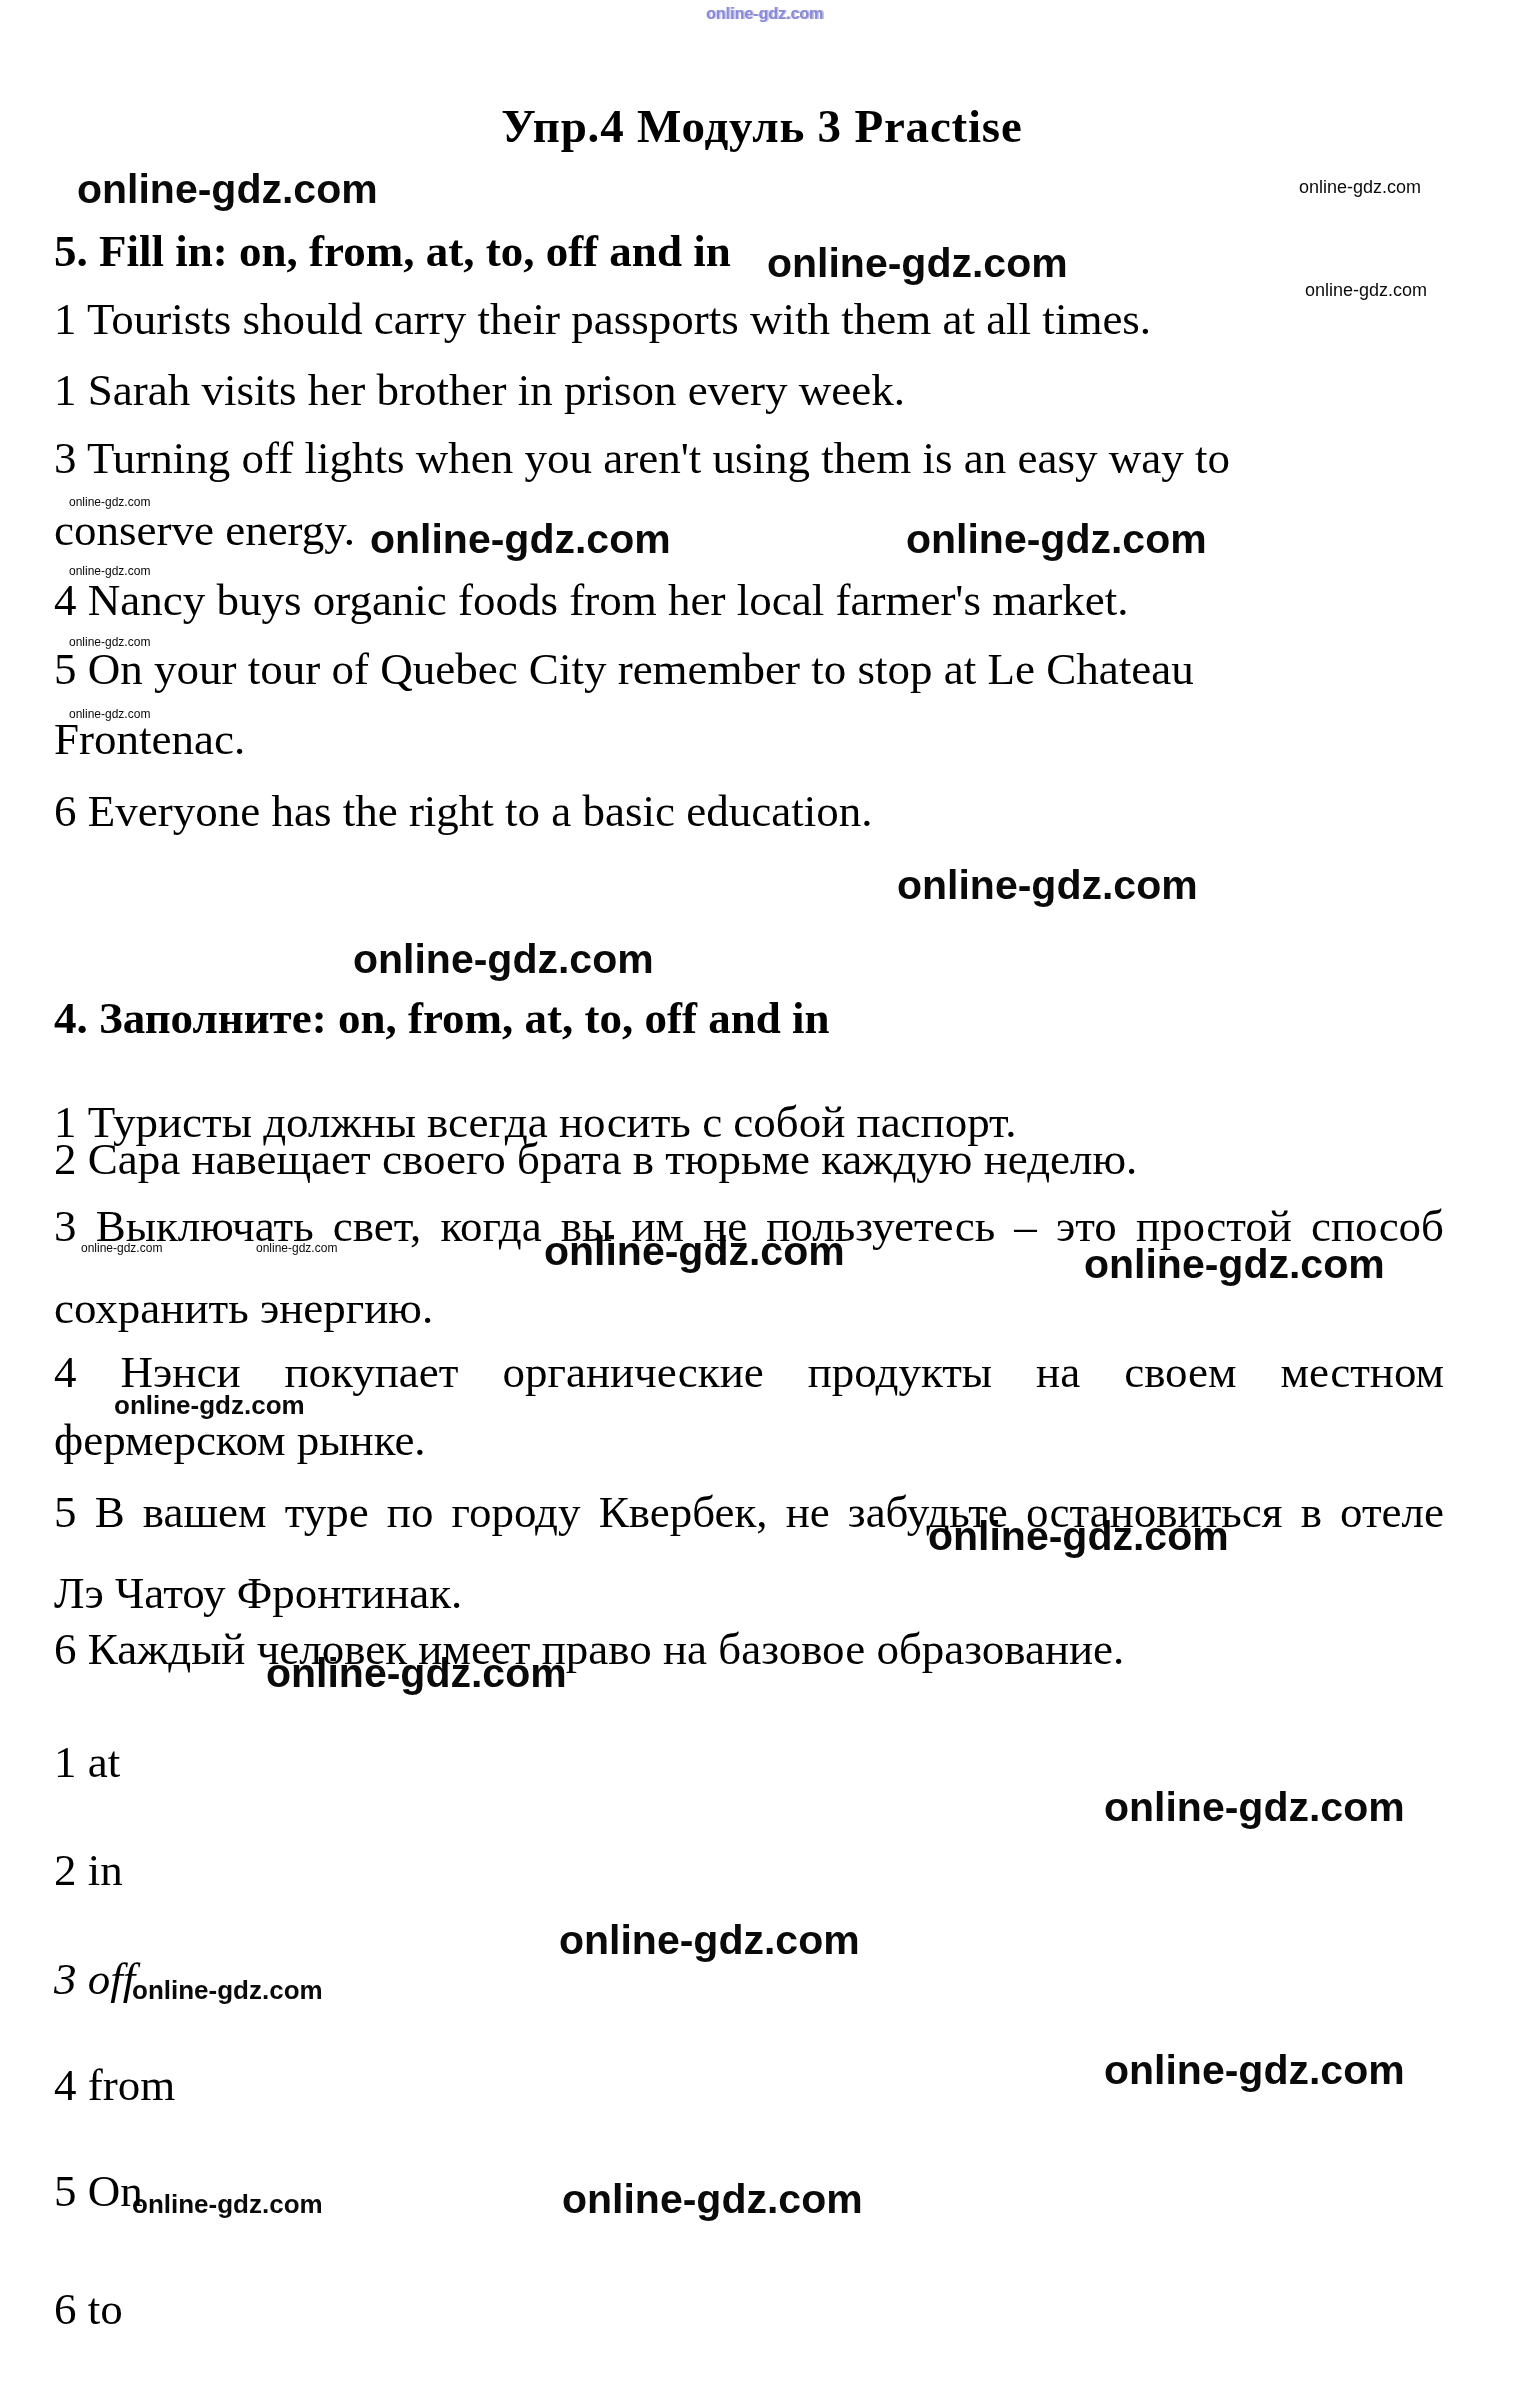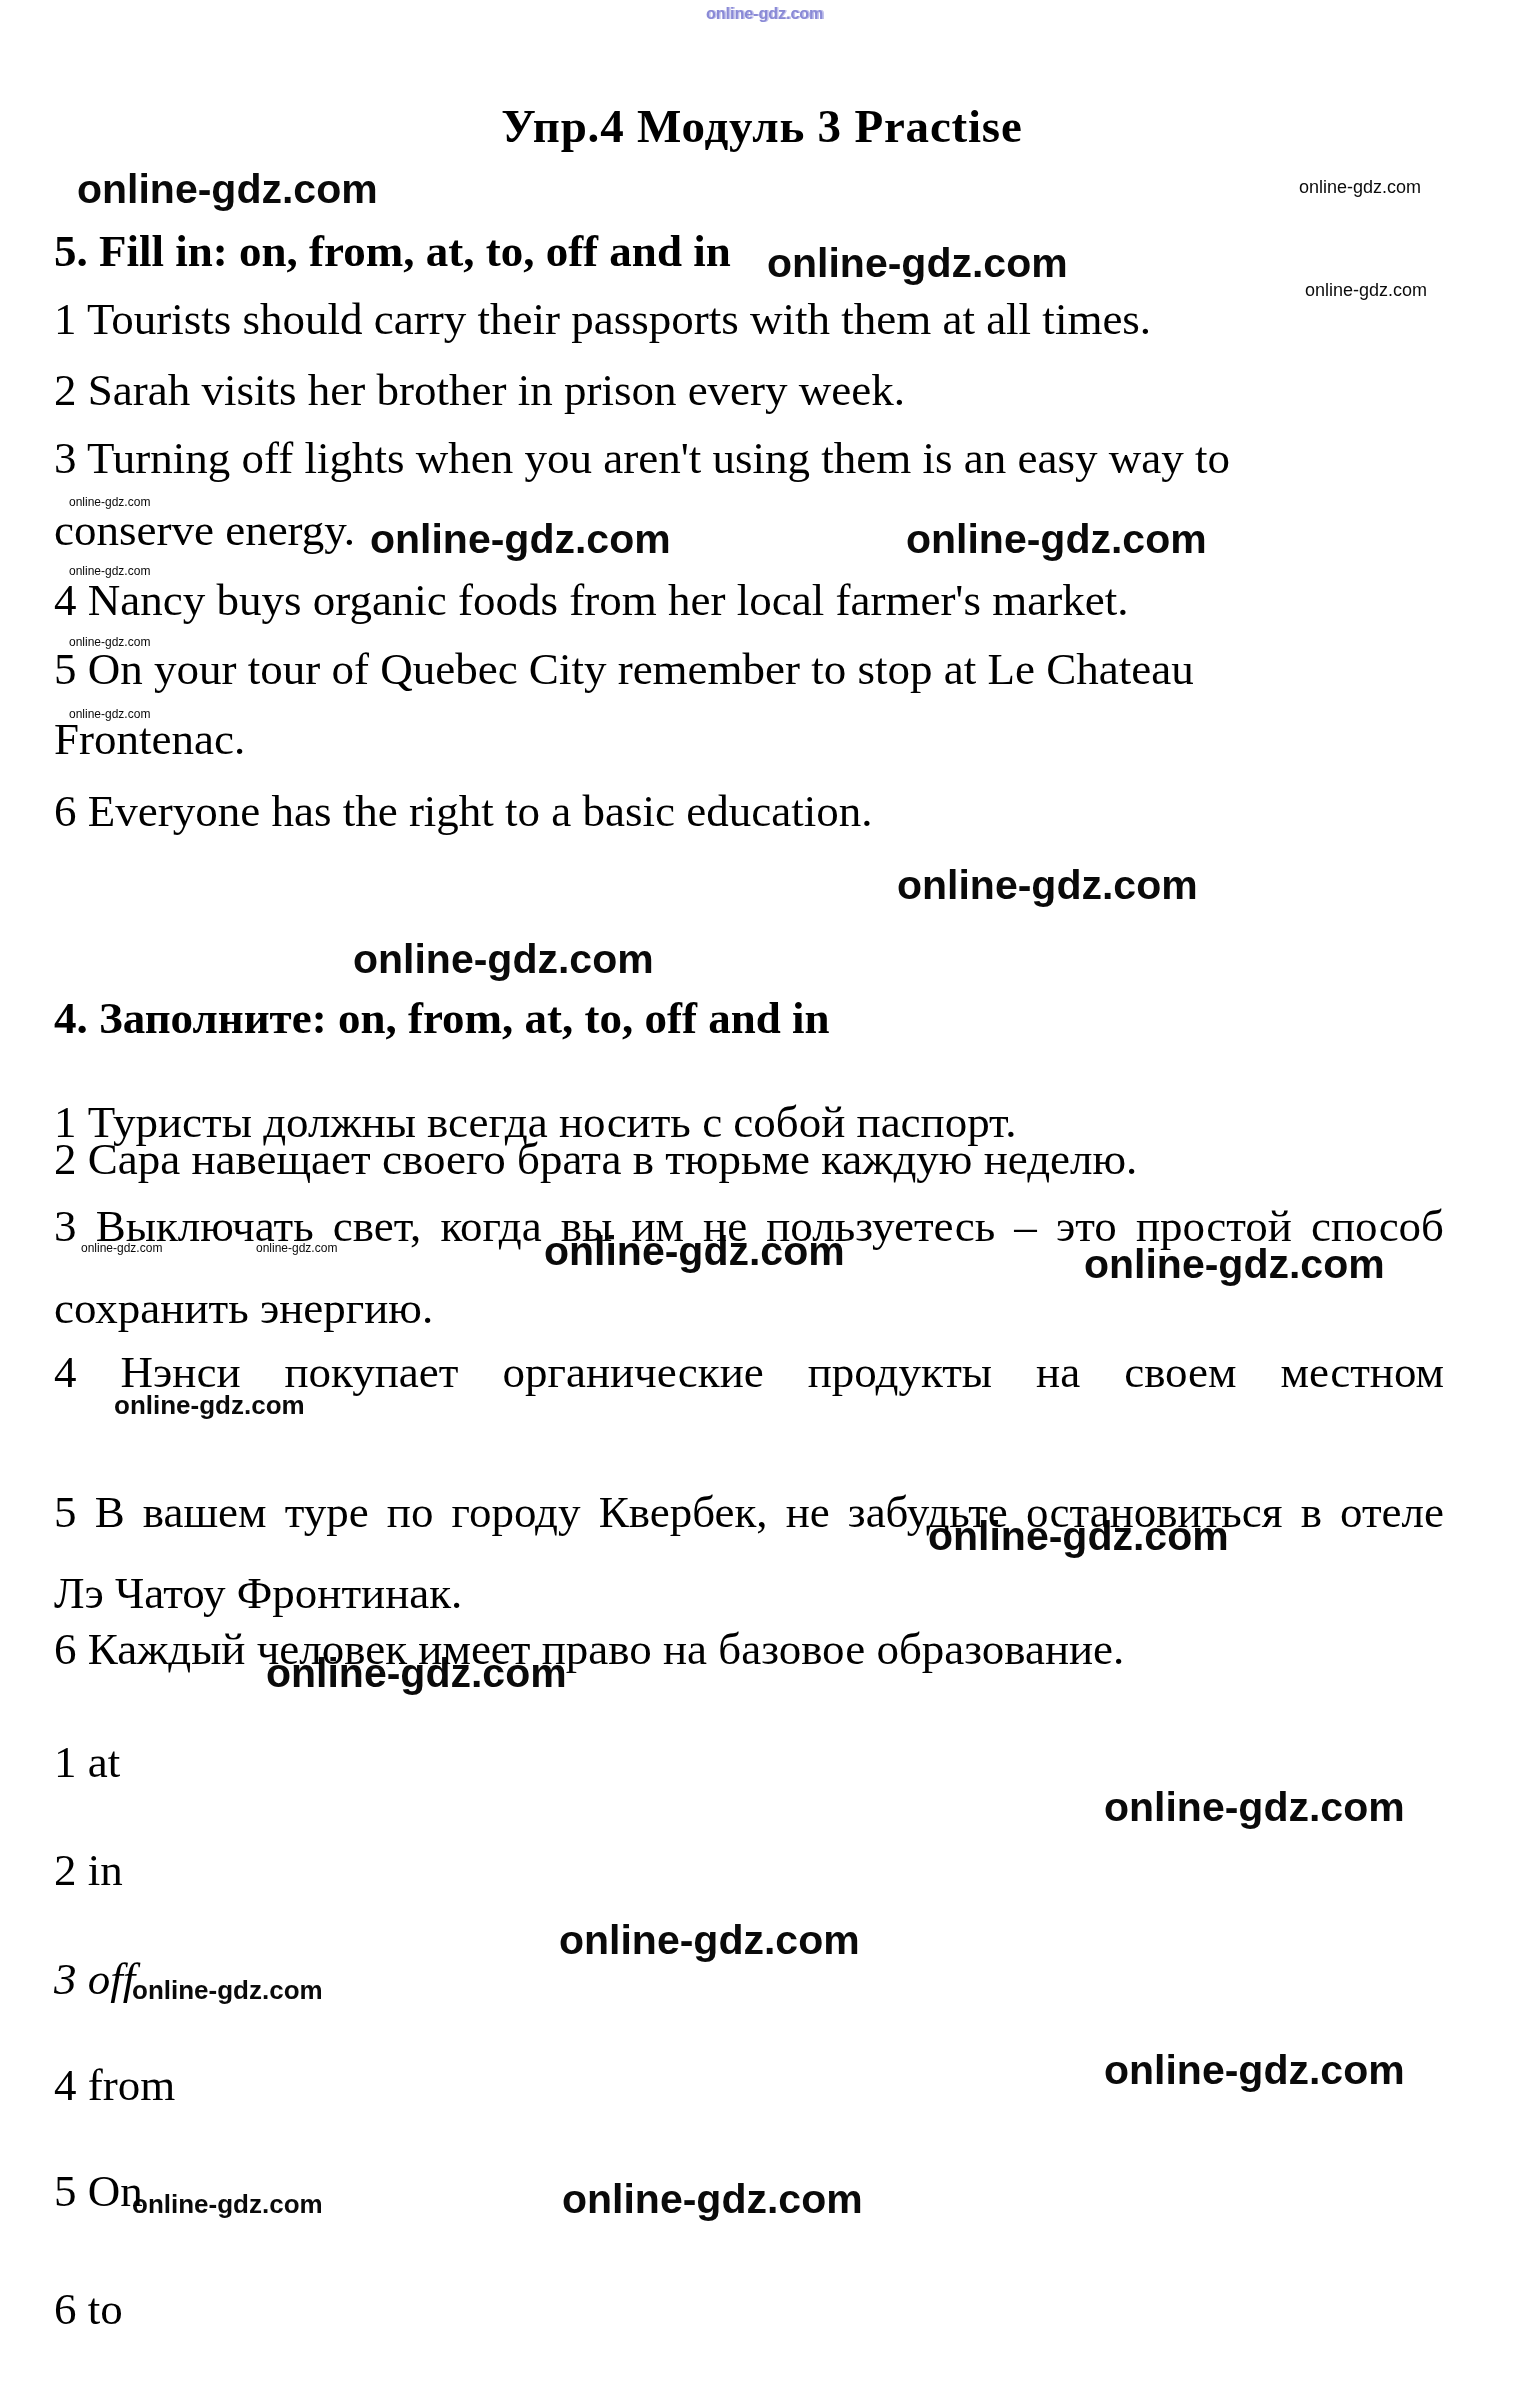--- a/index.html
+++ b/index.html
@@ -91,34 +91,35 @@
   <div class="wm wm-xl" style="left:266px;  top:1650px;">online-gdz.com</div>
   <div class="wm wm-xl" style="left:1104px; top:1784px;">online-gdz.com</div>
   <div class="wm wm-xl" style="left:559px;  top:1917px;">online-gdz.com</div>
   <div class="wm wm-md" style="left:132px;  top:1975px;">online-gdz.com</div>
   <div class="wm wm-xl" style="left:1104px; top:2047px;">online-gdz.com</div>
   <div class="wm wm-md" style="left:132px;  top:2189px;">online-gdz.com</div>
   <div class="wm wm-xl" style="left:562px;  top:2176px;">online-gdz.com</div>
 
   <div class="line heading" style="top:224px;">5. Fill in: on, from, at, to, off and in</div>
   <div class="line" style="top:292px;">1 Tourists should carry their passports with them at all times.</div>
-  <div class="line" style="top:363px;">2 Sarah visits her brother in prison every week.</div>
+  <div class="line" style="top:363px;">1 Sarah visits her brother in prison every week.</div>
   <div class="line" style="top:431px;">3 Turning off lights when you aren't using them is an easy way to</div>
   <div class="line" style="top:503px;">conserve energy.</div>
   <div class="line" style="top:573px;">4 Nancy buys organic foods from her local farmer's market.</div>
   <div class="line" style="top:642px;">5 On your tour of Quebec City remember to stop at Le Chateau</div>
   <div class="line" style="top:712px;">Frontenac.</div>
   <div class="line" style="top:784px;">6 Everyone has the right to a basic education.</div>
 
   <div class="line heading" style="top:991px;">4. Заполните: on, from, at, to, off and in</div>
   <div class="line" style="top:1068px;margin-top:27px;">1 Туристы должны всегда носить с собой паспорт.</div>
   <div class="line" style="top:1132px;">2 Сара навещает своего брата в тюрьме каждую неделю.</div>
   <div class="line just" style="top:1199px;">3 Выключать свет, когда вы им не пользуетесь – это простой способ</div>
   <div class="line" style="top:1281px;">сохранить энергию.</div>
   <div class="line just" style="top:1345px;">4 Нэнси покупает органические продукты на своем местном</div>
+  <div class="line" style="top:1413px;">фермерском рынке.</div>
   <div class="line just" style="top:1485px;">5 В вашем туре по городу Квербек, не забудьте остановиться в отеле</div>
   <div class="line" style="top:1566px;">Лэ Чатоу Фронтинак.</div>
   <div class="line" style="top:1622px;">6 Каждый человек имеет право на базовое образование.</div>
 
   <div class="line" style="top:1735px;">1 at</div>
   <div class="line" style="top:1843px;">2 in</div>
   <div class="line" style="top:1952px;font-style:italic;">3 off</div>
   <div class="line" style="top:2058px;">4 from</div>
   <div class="line" style="top:2164px;">5 On</div>
   <div class="line" style="top:2282px;">6 to</div>

